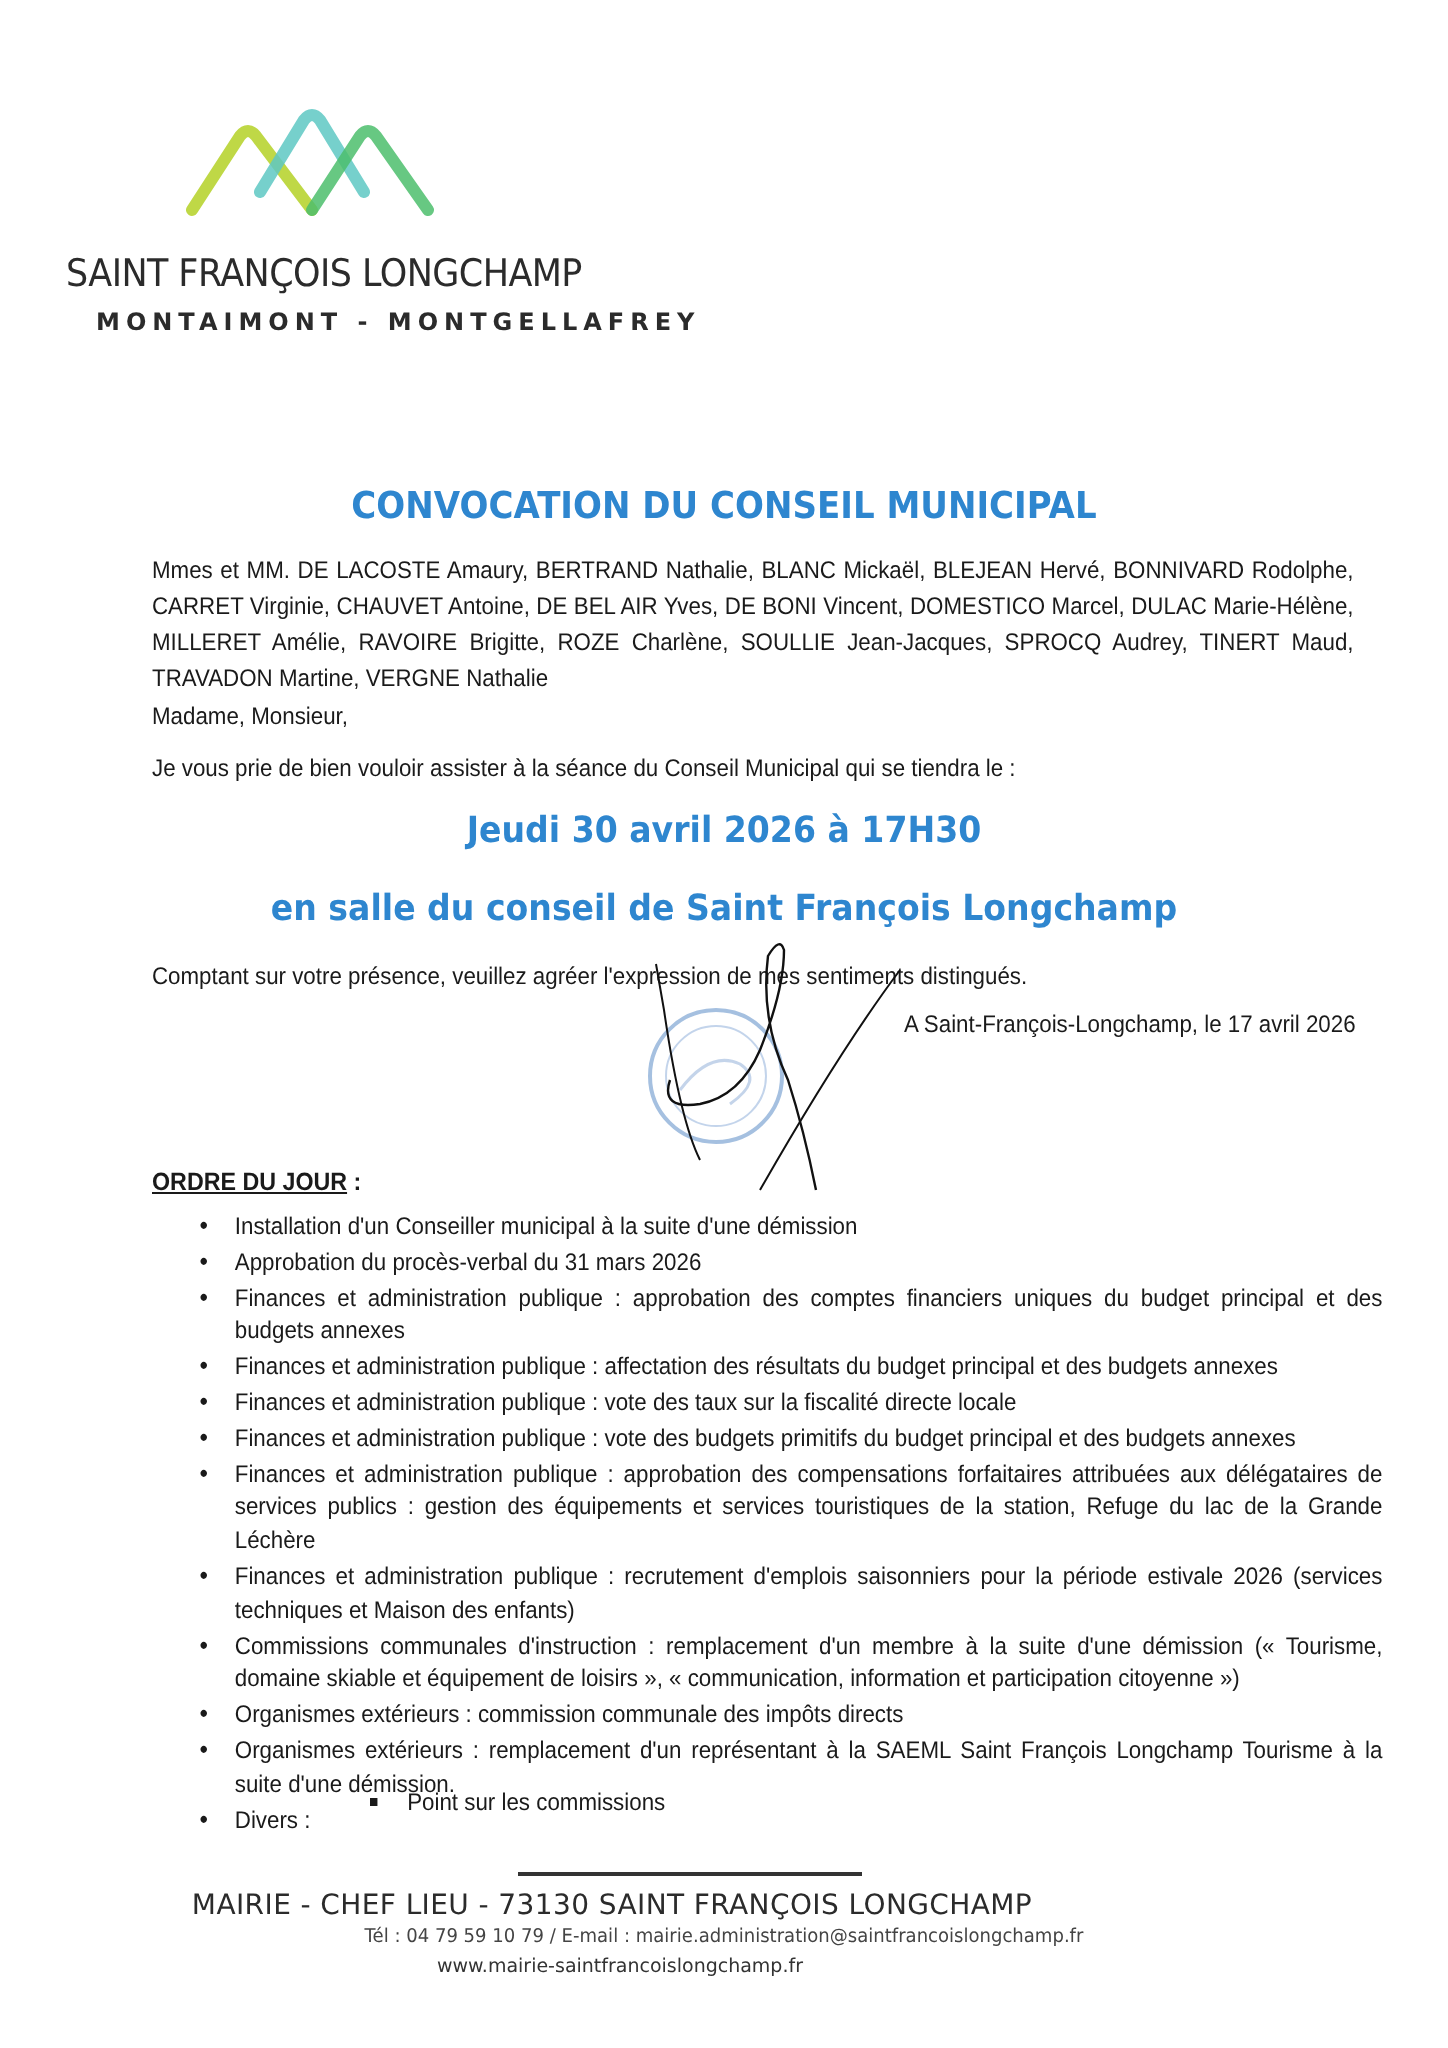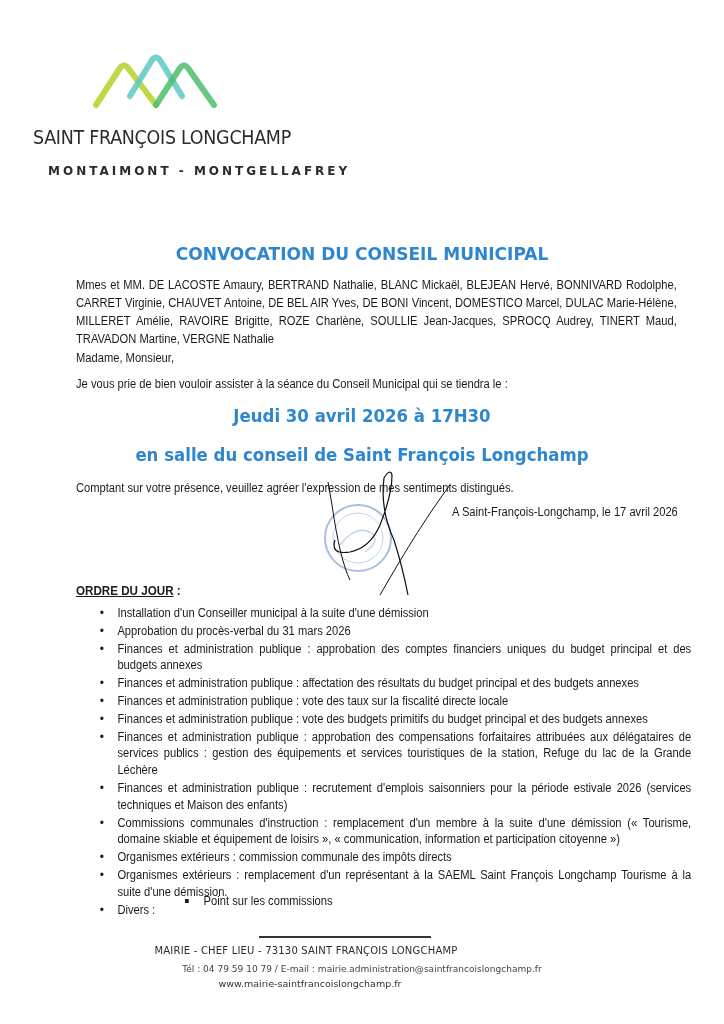--- a/index.html
+++ b/index.html
@@ -1,38 +1,38 @@
 <!DOCTYPE html>
 <html><head>
   <meta charset="utf-8">
   <style>
     html, body { margin: 0; padding: 0; background: #ffffff; }
     body { width: 724px; height: 1024px; position: relative; overflow: hidden; font-family: "Liberation Sans", sans-serif; color: #1a1a1a; }
     .logo-mark { position: absolute; left: 90px; top: 50px; width: 130px; height: 60px; }
     .brand-name { position: absolute; left: 33px; top: 126px; font-family: "DejaVu Sans", sans-serif; font-size: 19px; letter-spacing: -0.3px; color: #2b2b2b; transform: scaleX(0.92); transform-origin: left; white-space: nowrap; }
-    .brand-sub { position: absolute; left: 48px; top: 164px; font-family: "DejaVu Sans", sans-serif; font-size: 12px; font-weight: bold; letter-spacing: 3px; color: #2b2b2b; white-space: nowrap; }
+    .brand-sub { position: absolute; left: 48px; top: 154px; font-family: "DejaVu Sans", sans-serif; font-size: 12px; font-weight: bold; letter-spacing: 3px; color: #2b2b2b; white-space: nowrap; }
     .title { position: absolute; left: 0; width: 724px; top: 243px; text-align: center; font-family: "DejaVu Sans", sans-serif; font-weight: bold; font-size: 18.5px; color: #2e86cf; transform: scaleX(0.92); }
     .members { position: absolute; left: 76px; top: 276px; width: 600px; font-size: 12px; line-height: 18px; text-align: justify; text-align-last: left; transform: scaleX(0.93); transform-origin: left; width: 646px; }
     .salutation { position: absolute; left: 76px; top: 351px; font-size: 12px; transform: scaleX(0.93); transform-origin: left; white-space: nowrap; }
     .intro { position: absolute; left: 76px; top: 377px; font-size: 12px; transform: scaleX(0.93); transform-origin: left; white-space: nowrap; }
     .meeting-date { position: absolute; left: 0; width: 724px; top: 405px; text-align: center; font-family: "DejaVu Sans", sans-serif; font-weight: bold; font-size: 18px; color: #2e86cf; transform: scaleX(0.92); }
     .meeting-place { position: absolute; left: 0; width: 724px; top: 444px; text-align: center; font-family: "DejaVu Sans", sans-serif; font-weight: bold; font-size: 18px; color: #2e86cf; transform: scaleX(0.92); }
     .closing { position: absolute; left: 76px; top: 481px; font-size: 12px; transform: scaleX(0.93); transform-origin: left; white-space: nowrap; }
     .place-date { position: absolute; left: 452px; top: 505px; font-size: 12px; transform: scaleX(0.93); transform-origin: left; white-space: nowrap; }
     .stamp { position: absolute; left: 310px; top: 470px; width: 150px; height: 130px; }
     .agenda-title { position: absolute; left: 76px; top: 584px; font-size: 12.5px; font-weight: bold; transform: scaleX(0.93); transform-origin: left; white-space: nowrap; }
     .agenda-title .u { text-decoration: underline; }
     .agenda { position: absolute; left: 96px; top: 605px; width: 640px; font-size: 12px; line-height: 16.8px; margin: 0; padding: 0; list-style: none; transform: scaleX(0.93); transform-origin: left; }
     .agenda li { position: relative; padding-left: 23px; margin: 0; text-align: justify; text-align-last: left; }
     .agenda li::before { content: "•"; position: absolute; left: 4px; top: 0; font-size: 13px; }
     .agenda li.gap { margin-top: 1px; }
     .sub-item { position: absolute; left: 185px; top: 894px; font-size: 12px; transform: scaleX(0.93); transform-origin: left; white-space: nowrap; }
     .sub-bullet { display: inline-block; width: 4px; height: 4px; background: #1a1a1a; margin-right: 16px; vertical-align: middle; position: relative; top: -1px; }
     .footer-rule { position: absolute; left: 259px; top: 936px; width: 172px; height: 2px; background: #333; }
-    .footer-addr { position: absolute; left: 0; width: 612px; top: 945px; text-align: center; font-family: "DejaVu Sans", sans-serif; font-size: 10px; color: #2b2b2b; letter-spacing: 0.2px; }
+    .footer-addr { position: absolute; left: 0; width: 612px; top: 945px; text-align: center; font-family: "DejaVu Sans", sans-serif; font-size: 14px; color: #2b2b2b; letter-spacing: 0.2px; }
     .footer-contact { position: absolute; left: 0; width: 724px; top: 963px; text-align: center; font-family: "DejaVu Sans", sans-serif; font-size: 9.5px; color: #444; transform: scaleX(0.95); }
     .footer-web { position: absolute; left: 0; width: 620px; top: 978px; text-align: center; font-family: "DejaVu Sans", sans-serif; font-size: 9.5px; color: #333; }
   </style>
 </head>
 <body>
 
 <svg class="logo-mark" viewBox="0 0 130 60">
   <path d="M6 55 L30 18 Q34 13 38 18 L66 55" fill="none" stroke="#b8d432" stroke-width="6" stroke-linecap="round" stroke-linejoin="round" opacity="0.9"></path>
   <path d="M40 46 L62 10 Q66 5 70 10 L92 46" fill="none" stroke="#5ec8c3" stroke-width="6" stroke-linecap="round" stroke-linejoin="round" opacity="0.85"></path>
   <path d="M66 55 L90 18 Q94 13 98 18 L124 55" fill="none" stroke="#4cbe6c" stroke-width="6" stroke-linecap="round" stroke-linejoin="round" opacity="0.85"></path>

